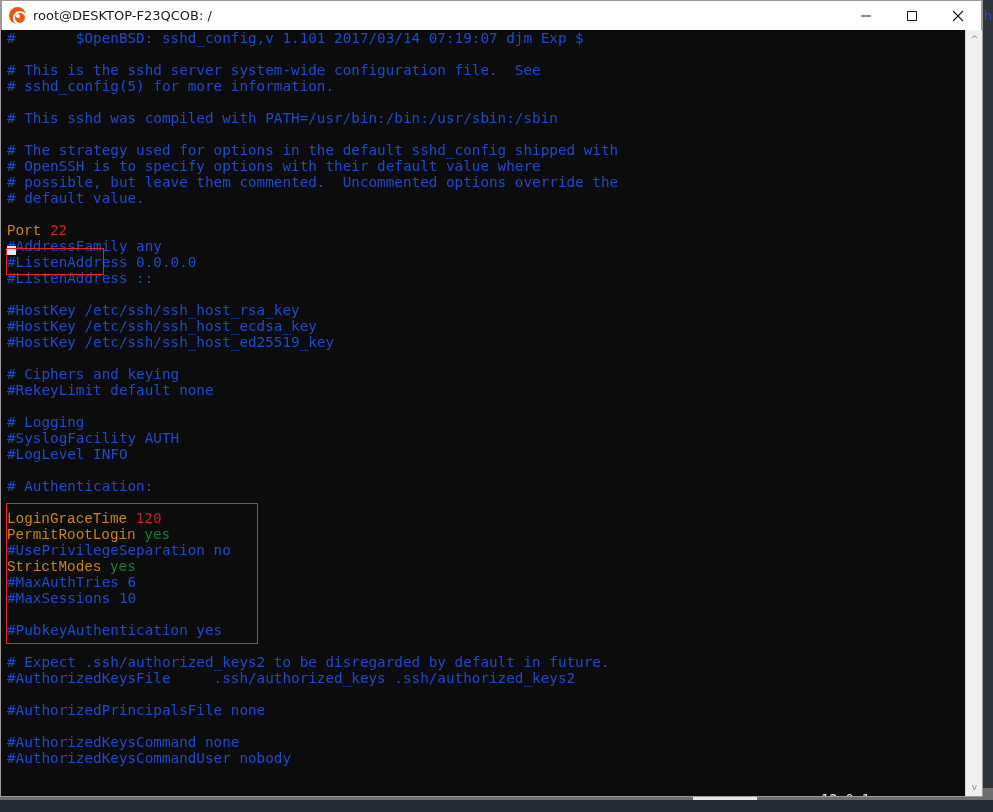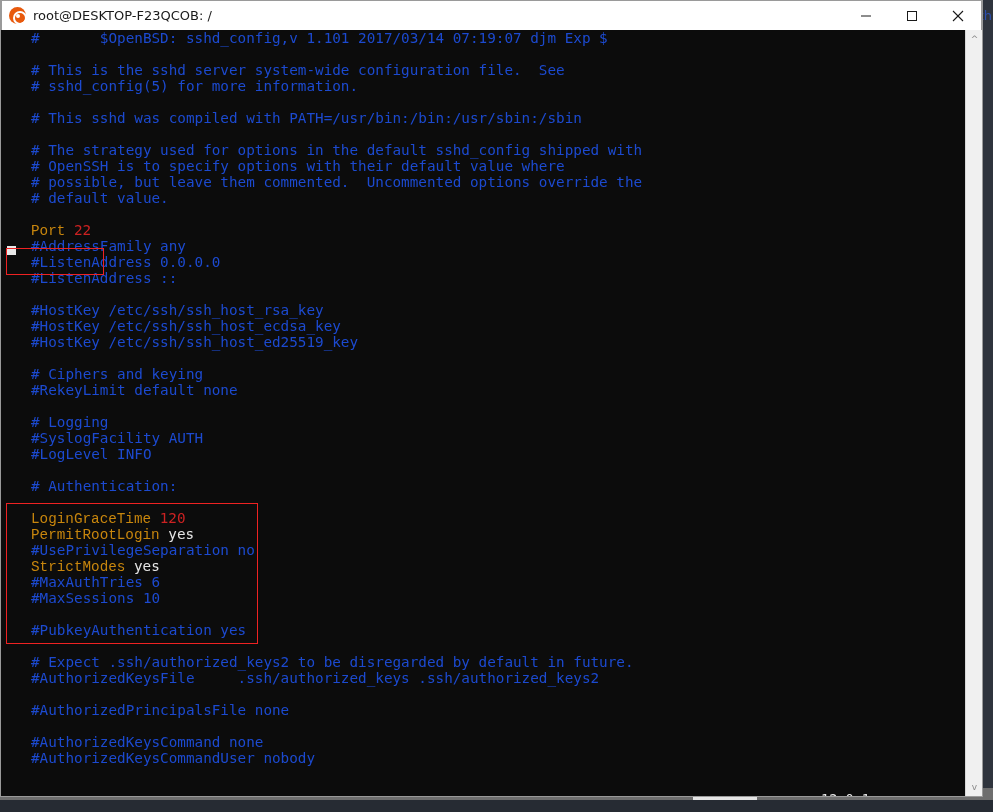--- a/index.html
+++ b/index.html
@@ -114,26 +114,25 @@
     overflow: hidden;
   }
   #term-text {
     position: absolute;
     left: 6px; top: 0px;
     font-family: "DejaVu Sans Mono", monospace;
     font-size: 14.3px;
     line-height: 16px;
     white-space: pre;
     letter-spacing: 0px;
-    margin-left: 24px;
   }
   .c-comment { color: #1c4ad0; }
   .c-key     { color: #c8860d; font-family: Liberation Mono, monospace; }
   .c-num     { color: #cc2222; }
-  .c-val     { color: #e5e5e5; }
+  .c-val     { color: #15803d; }
 
   #cursor-block {
     position: absolute;
     left: 6px; top: 216px;
     width: 9px; height: 9px;
     background: #e8e8e8;
   }
 
   .annot-box {
     position: absolute;

